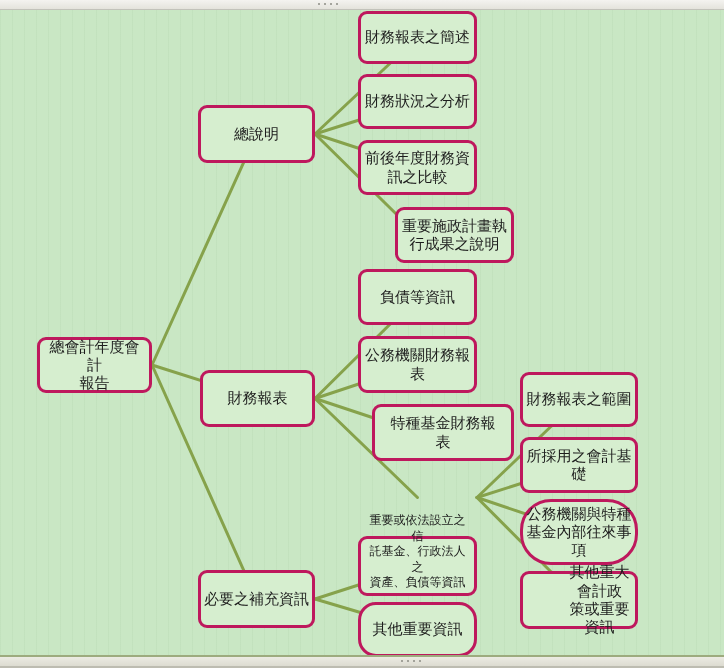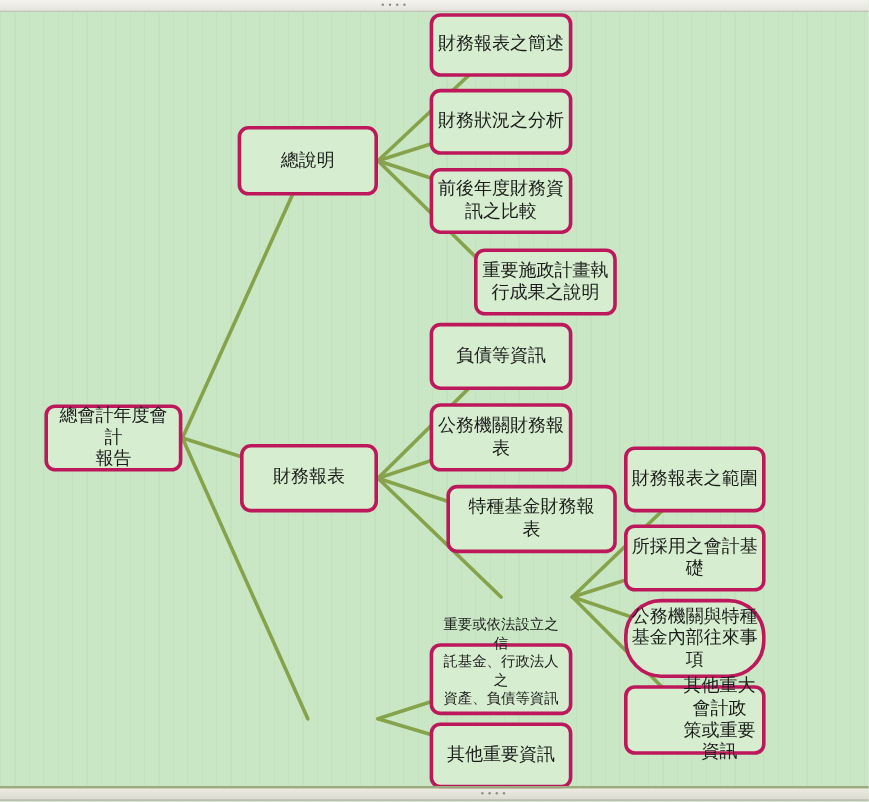--- a/index.html
+++ b/index.html
@@ -115,24 +115,27 @@
       </div>
       <div class="node" style="left: 520px; top: 437px; width: 118px; height: 56px;">
         <span>所採用之會計基<br>礎</span>
       </div>
       <div class="node" style="left: 520px; top: 499px; width: 118px; height: 66px; border-radius: 31px;">
         <span>公務機關與特種<br>基金內部往來事<br>項</span>
       </div>
       <div class="node" style="left: 520px; top: 571px; width: 118px; height: 58px; padding-left: 44px;">
         <span>其他重大會計政<br>策或重要資訊</span>
       </div>
+      <div class="node" style="left: 198px; top: 570px; width: 117px; height: 58px;">
+        <span>必要之補充資訊</span>
+      </div>
       <div class="node small" style="left: 358px; top: 536px; width: 119px; height: 60px; align-items: flex-end;">
         <span>重要或依法設立之信<br>託基金、行政法人之<br>資產、負債等資訊</span>
       </div>
-      <div class="node" style="left: 358px; top: 602px; width: 119px; height: 55px;">
+      <div class="node" style="left: 358px; top: 602px; width: 119px; height: 55px; border-radius: 18px;">
         <span>其他重要資訊</span>
       </div>
     </div>
 
   <div class="top-bar">
     <span class="dots">
         <i></i>
         <i></i>
         <i></i>
         <i></i>

